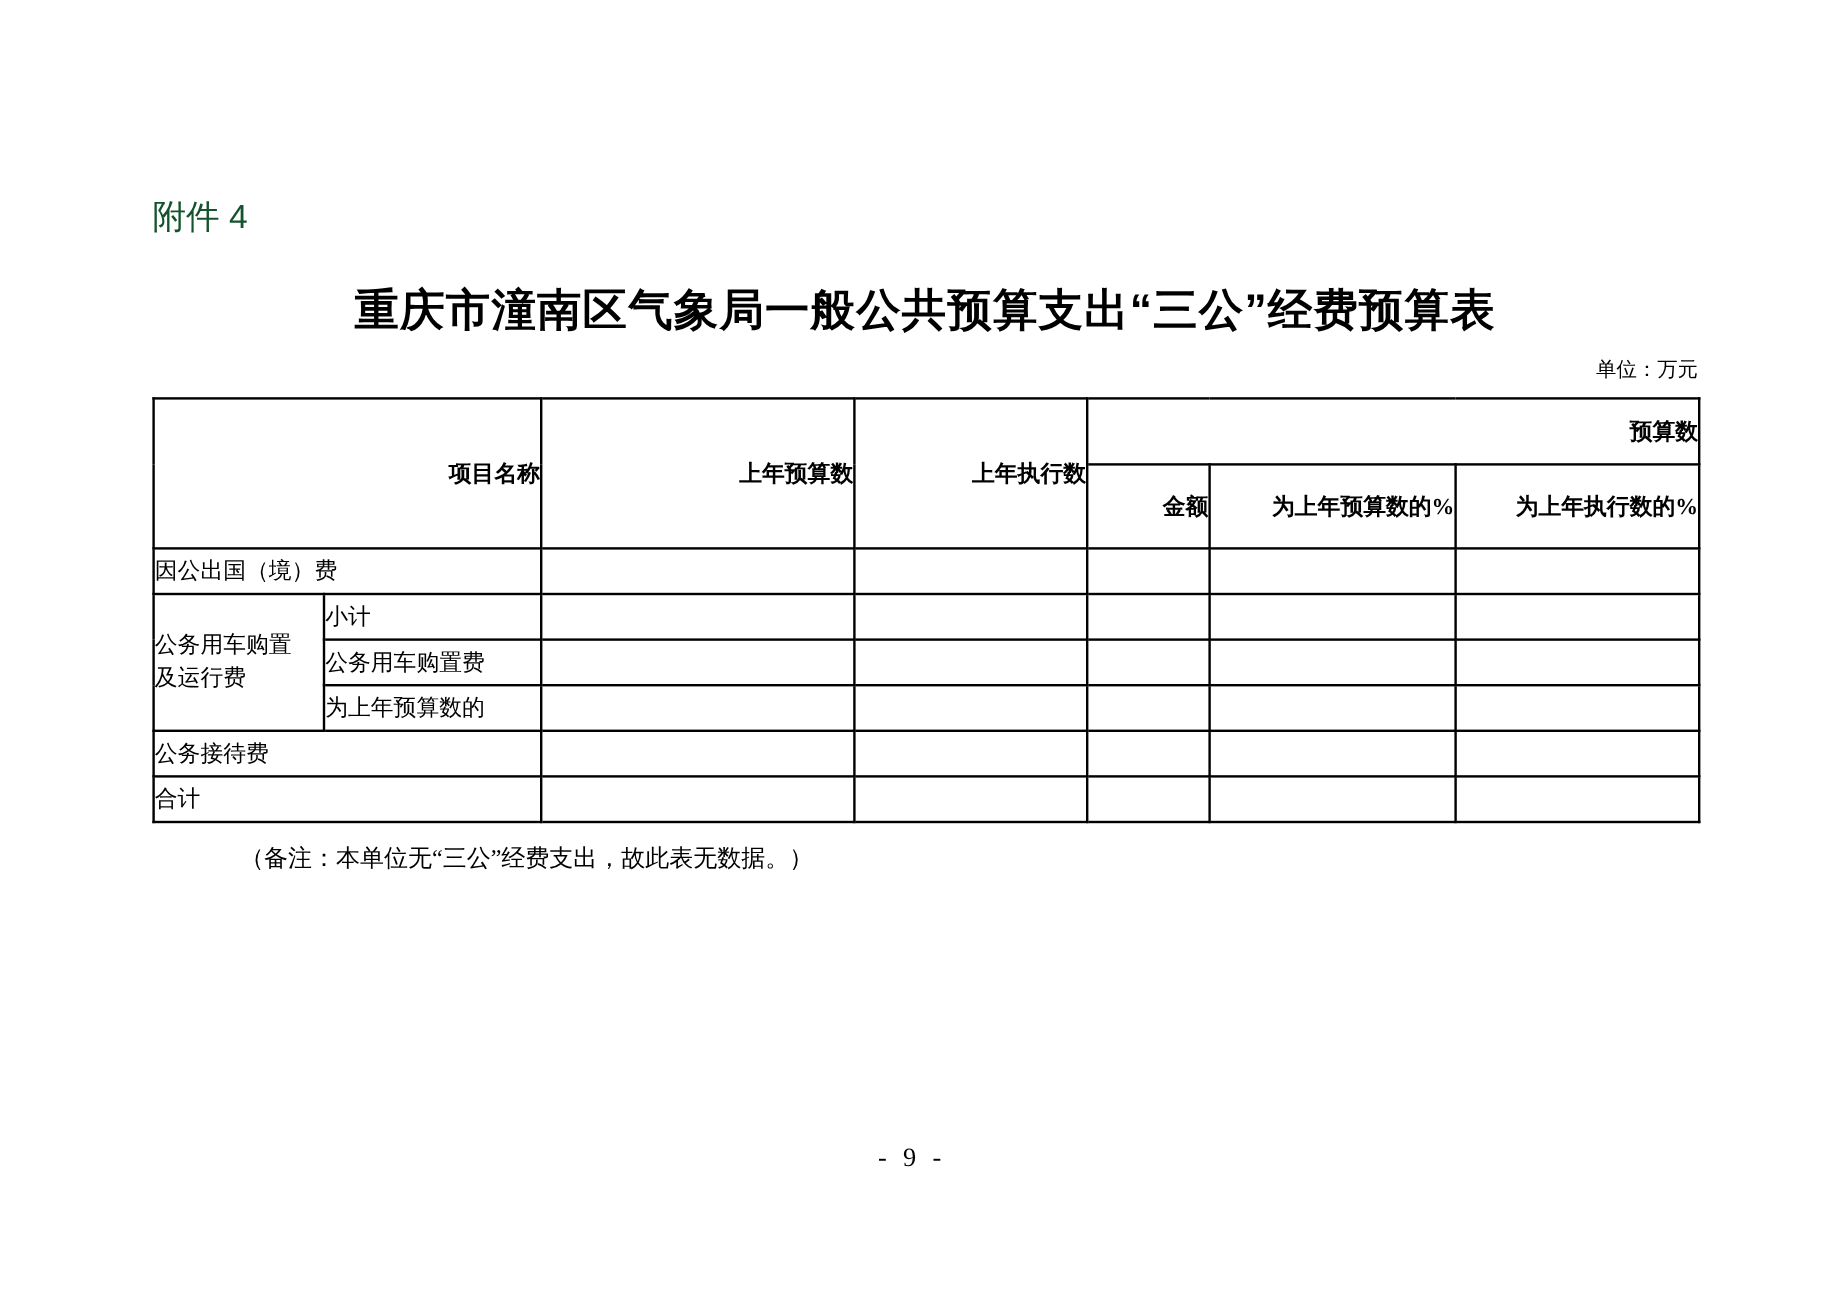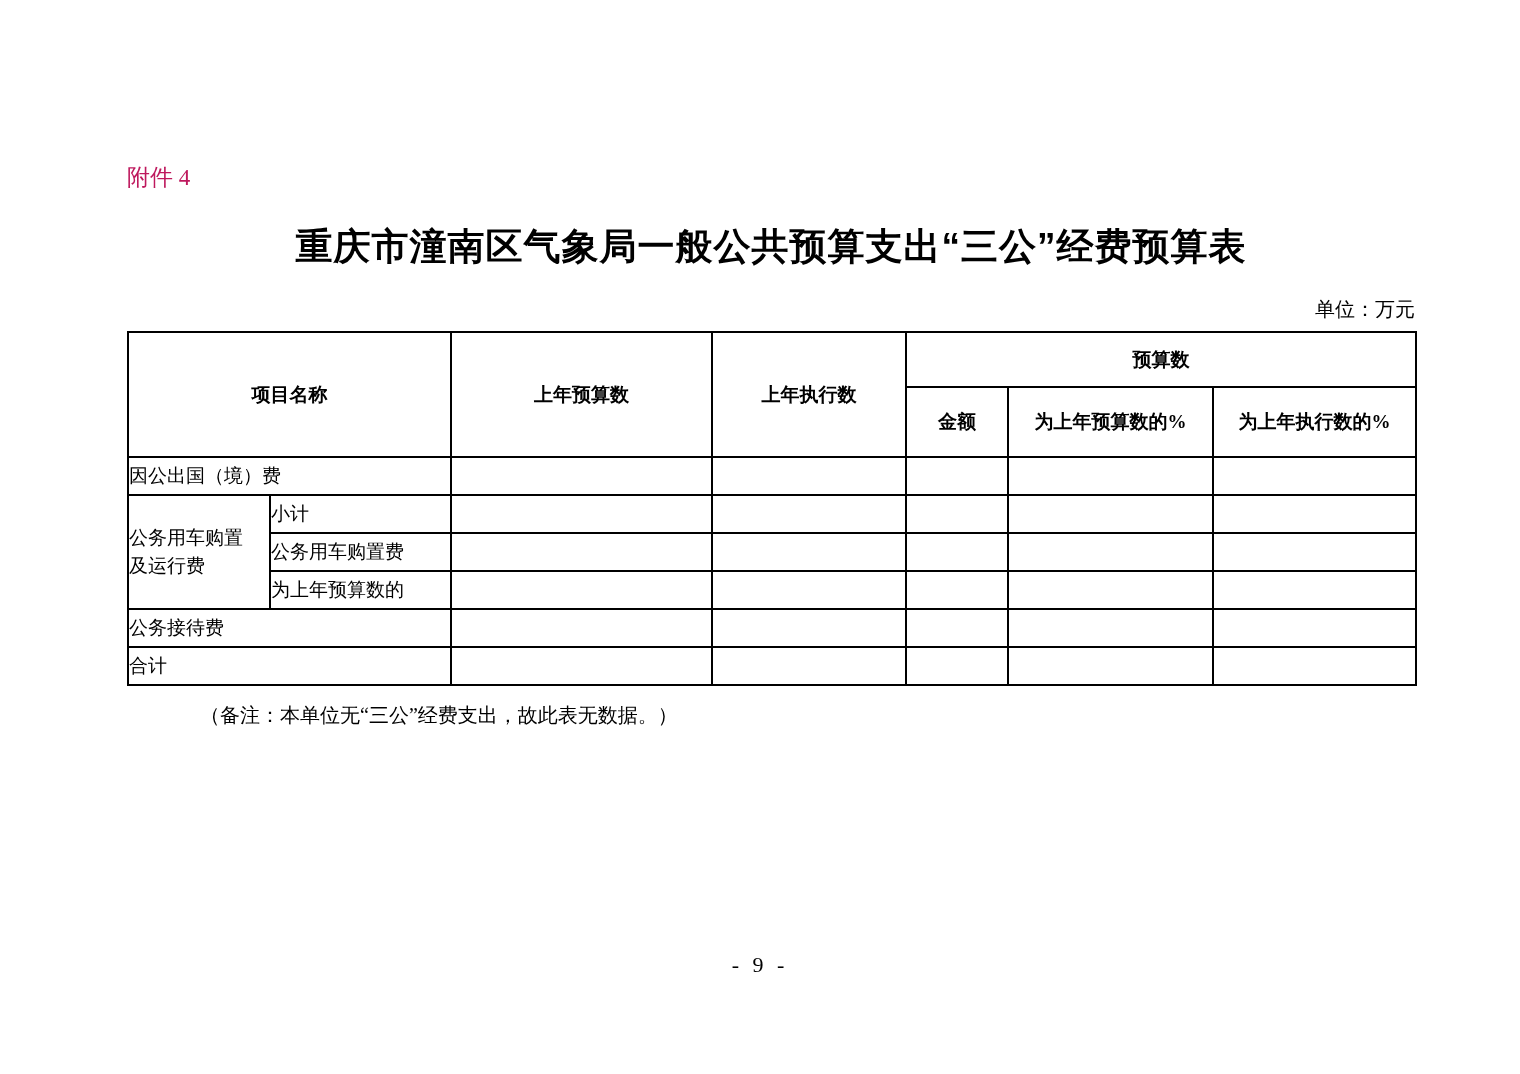--- a/index.html
+++ b/index.html
@@ -9,63 +9,63 @@
     height: 1074px;
     position: relative;
     font-family: "Liberation Serif", "DejaVu Serif", serif;
     color: #000000;
     overflow: hidden;
   }
   .attachment-label {
     position: absolute;
     left: 127px;
     top: 162px;
-    font-family: Liberation Serif, serif;
-    font-size: 23px;
-    color: #be185d;
+    font-family: Liberation Sans, sans-serif;
+    font-size: 28px;
+    color: #14532d;
   }
   .doc-title {
     position: absolute;
     left: 127px;
-    top: 222px;
+    top: 234px;
     width: 1288px;
     text-align: center;
     font-family: "Liberation Sans", "DejaVu Sans", sans-serif;
     font-size: 37px;
     font-weight: bold;
     letter-spacing: 1px;
     color: #000;
   }
   .unit-label {
     position: absolute;
     left: 127px;
     top: 296px;
     width: 1288px;
     text-align: right;
-    font-size: 20px;
+    font-size: 17px;
     color: #000;
   }
   table.budget-table {
     position: absolute;
     left: 127px;
     top: 331px;
     width: 1288px;
     border-collapse: collapse;
     table-layout: fixed;
   }
   table.budget-table td, table.budget-table th {
     border: 2px solid #000;
     font-size: 19px;
     vertical-align: middle;
     padding: 0;
     overflow: hidden;
   }
   table.budget-table th {
     font-weight: bold;
-    text-align: center;
+    text-align: right;
     font-family: "Liberation Serif", "DejaVu Serif", serif;
   }
   tr.hdr-row-1 { height: 55px; }
   tr.hdr-row-2 { height: 70px; }
   tr.body-row  { height: 38px; }
   td.label-left { text-align: left; padding-left: 9px; }
   td.label-center { text-align: left; }
   td.group-label {
     text-align: left;
     white-space: pre-line;

